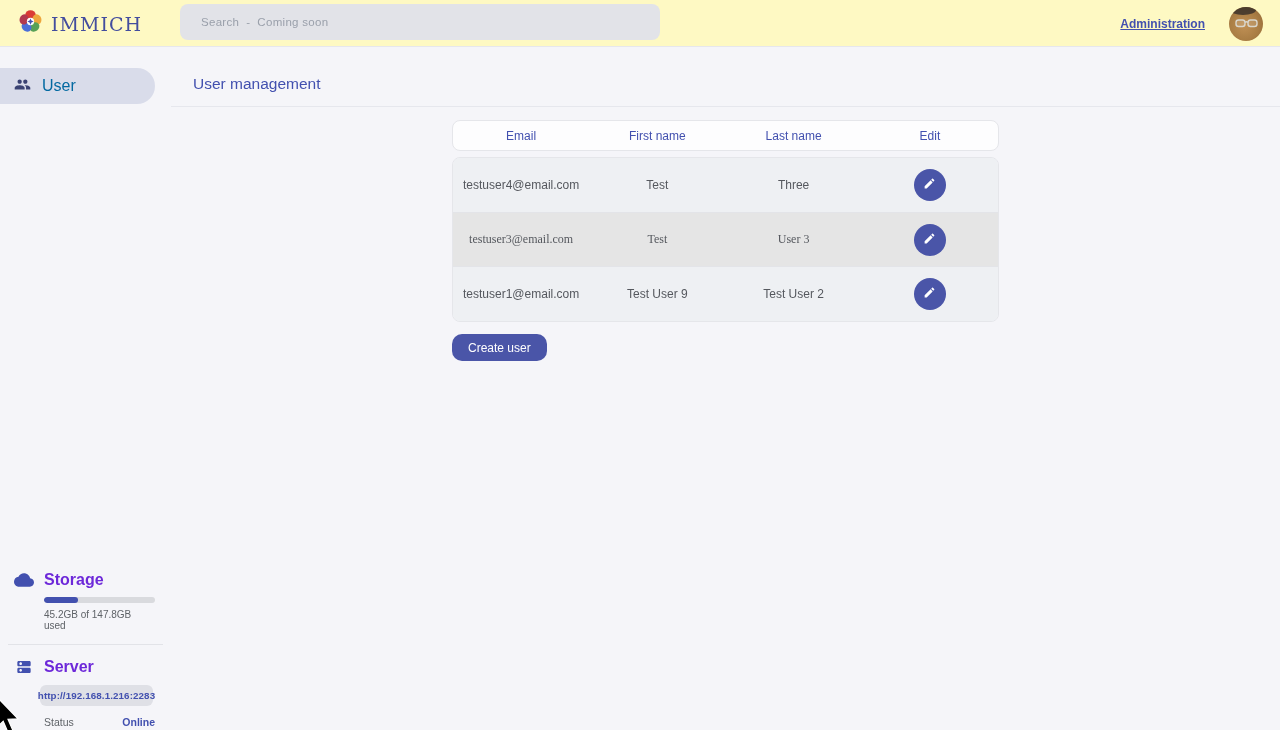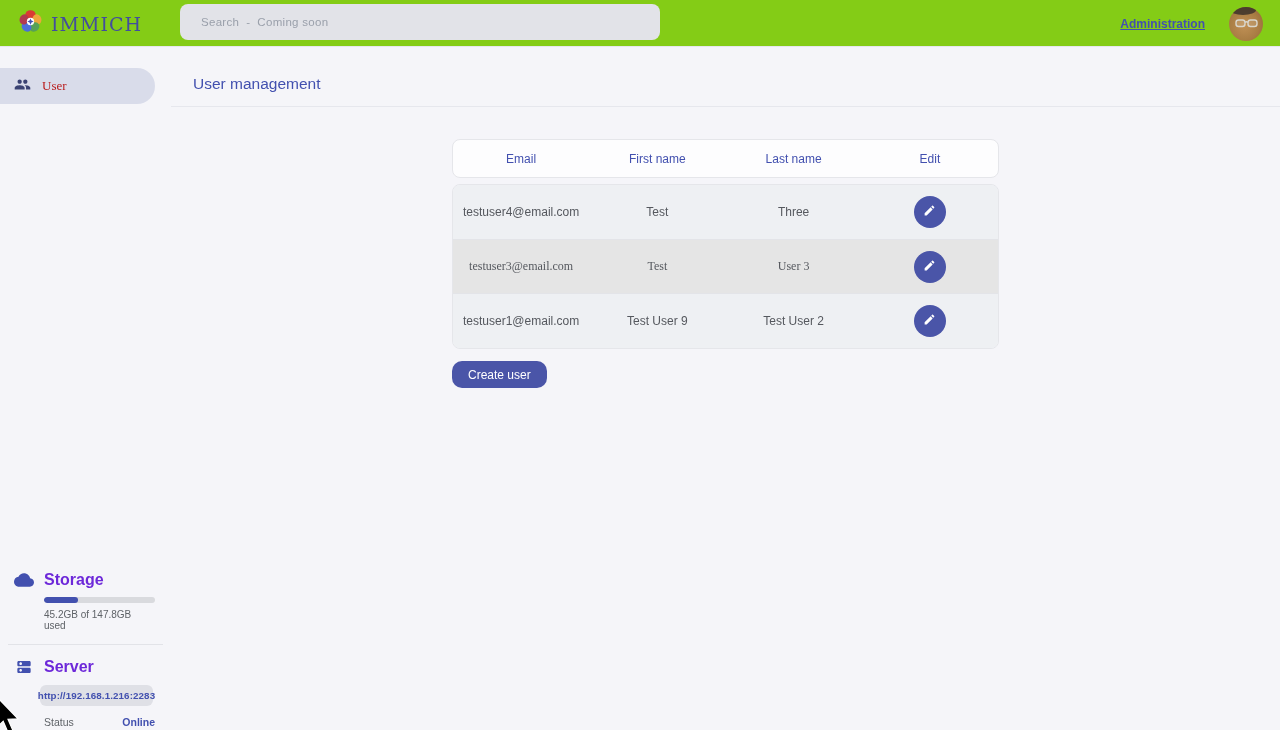--- a/index.html
+++ b/index.html
@@ -7,21 +7,21 @@
   body {
     position:relative;
     font-family:"Liberation Sans", sans-serif;
     background:#f5f5f9;
     color:#5a5f66;
   }
 
   
   .header {
     position:absolute; top:0; left:0; right:0; height:47px;
-    background:#84cc16; border-bottom:1px solid #e6e7ed;
+    background:#fef9c3; border-bottom:1px solid #e6e7ed;
     z-index:10;
   }
   .logo { position:absolute; left:18px; top:9px; display:flex; align-items:center; gap:8px; }
   .logo-text {
     font-family:"DejaVu Serif", serif;
     font-size:19px; color:#434d9e; letter-spacing:1px;
   }
   .search-bar {
     position:absolute; left:180px; top:4px; width:480px; height:36px;
     background:#e2e3e8; border:none; border-radius:8px;
@@ -39,21 +39,21 @@
   .avatar svg { position:absolute; left:0; top:0; }
 
   
   .sidebar { position:absolute; top:47px; left:0; bottom:0; width:171px; background:#f5f5f9; }
   .nav-item {
     margin-top:21px; width:155px; height:36px;
     background:#d9dcea; border-radius:0 25px 25px 0;
     display:flex; align-items:center; padding-left:14px; gap:11px;
     cursor:pointer;
   }
-  .nav-label { font-size:13px; font-weight:500; color:#b91c1c;font-family:Liberation Serif, serif; }
+  .nav-label { font-size:16px; font-weight:500; color:#0369a1; }
 
   .sidebar-footer { position:absolute; left:0; top:524px; width:171px; }
   .sf-row { display:flex; align-items:center; padding-left:14px; gap:10px; }
   .sf-title { font-size:16px; font-weight:bold; color:#6d28d9; }
   .icon-20 { width:20px; display:flex; justify-content:center; }
   .progress-track {
     margin:8px 16px 0 44px; height:6px; background:#d9dade; border-radius:3px; overflow:hidden;
   }
   .progress-fill { height:100%; background:#4250af; border-radius:3px; }
   .usage-text { margin:6px 16px 0 44px; font-size:10px; color:#5f6368; }
@@ -71,21 +71,21 @@
 
   
   .main { position:absolute; left:171px; top:47px; right:0; bottom:0; }
   .page-title { position:absolute; left:22px; top:28px; font-size:15.5px; font-weight:500; color:#4250af; }
   .main-divider { position:absolute; left:0; right:0; top:59px; height:1px; background:#e6e7ed; }
 
   .content { position:absolute; left:281px; top:70px; width:547px; }
   .section-label { font-size:11px; color:#5a5f66; letter-spacing:0.6px; }
 
   .table-header {
-    margin-top:22px; height:39px;
+    margin-top:3px; height:31px;
     background:#fdfdfe; border:1px solid #e5e6ea; border-radius:8px;
     display:flex; align-items:center;
   }
   .th-cell { width:25%; text-align:center; font-size:12px; font-weight:500; color:#4250af; }
 
   .table-body {
     margin-top:6px; height:165px;
     border:1px solid #e5e6ea; border-radius:8px; overflow:hidden;
     display:flex; flex-direction:column;
   }

